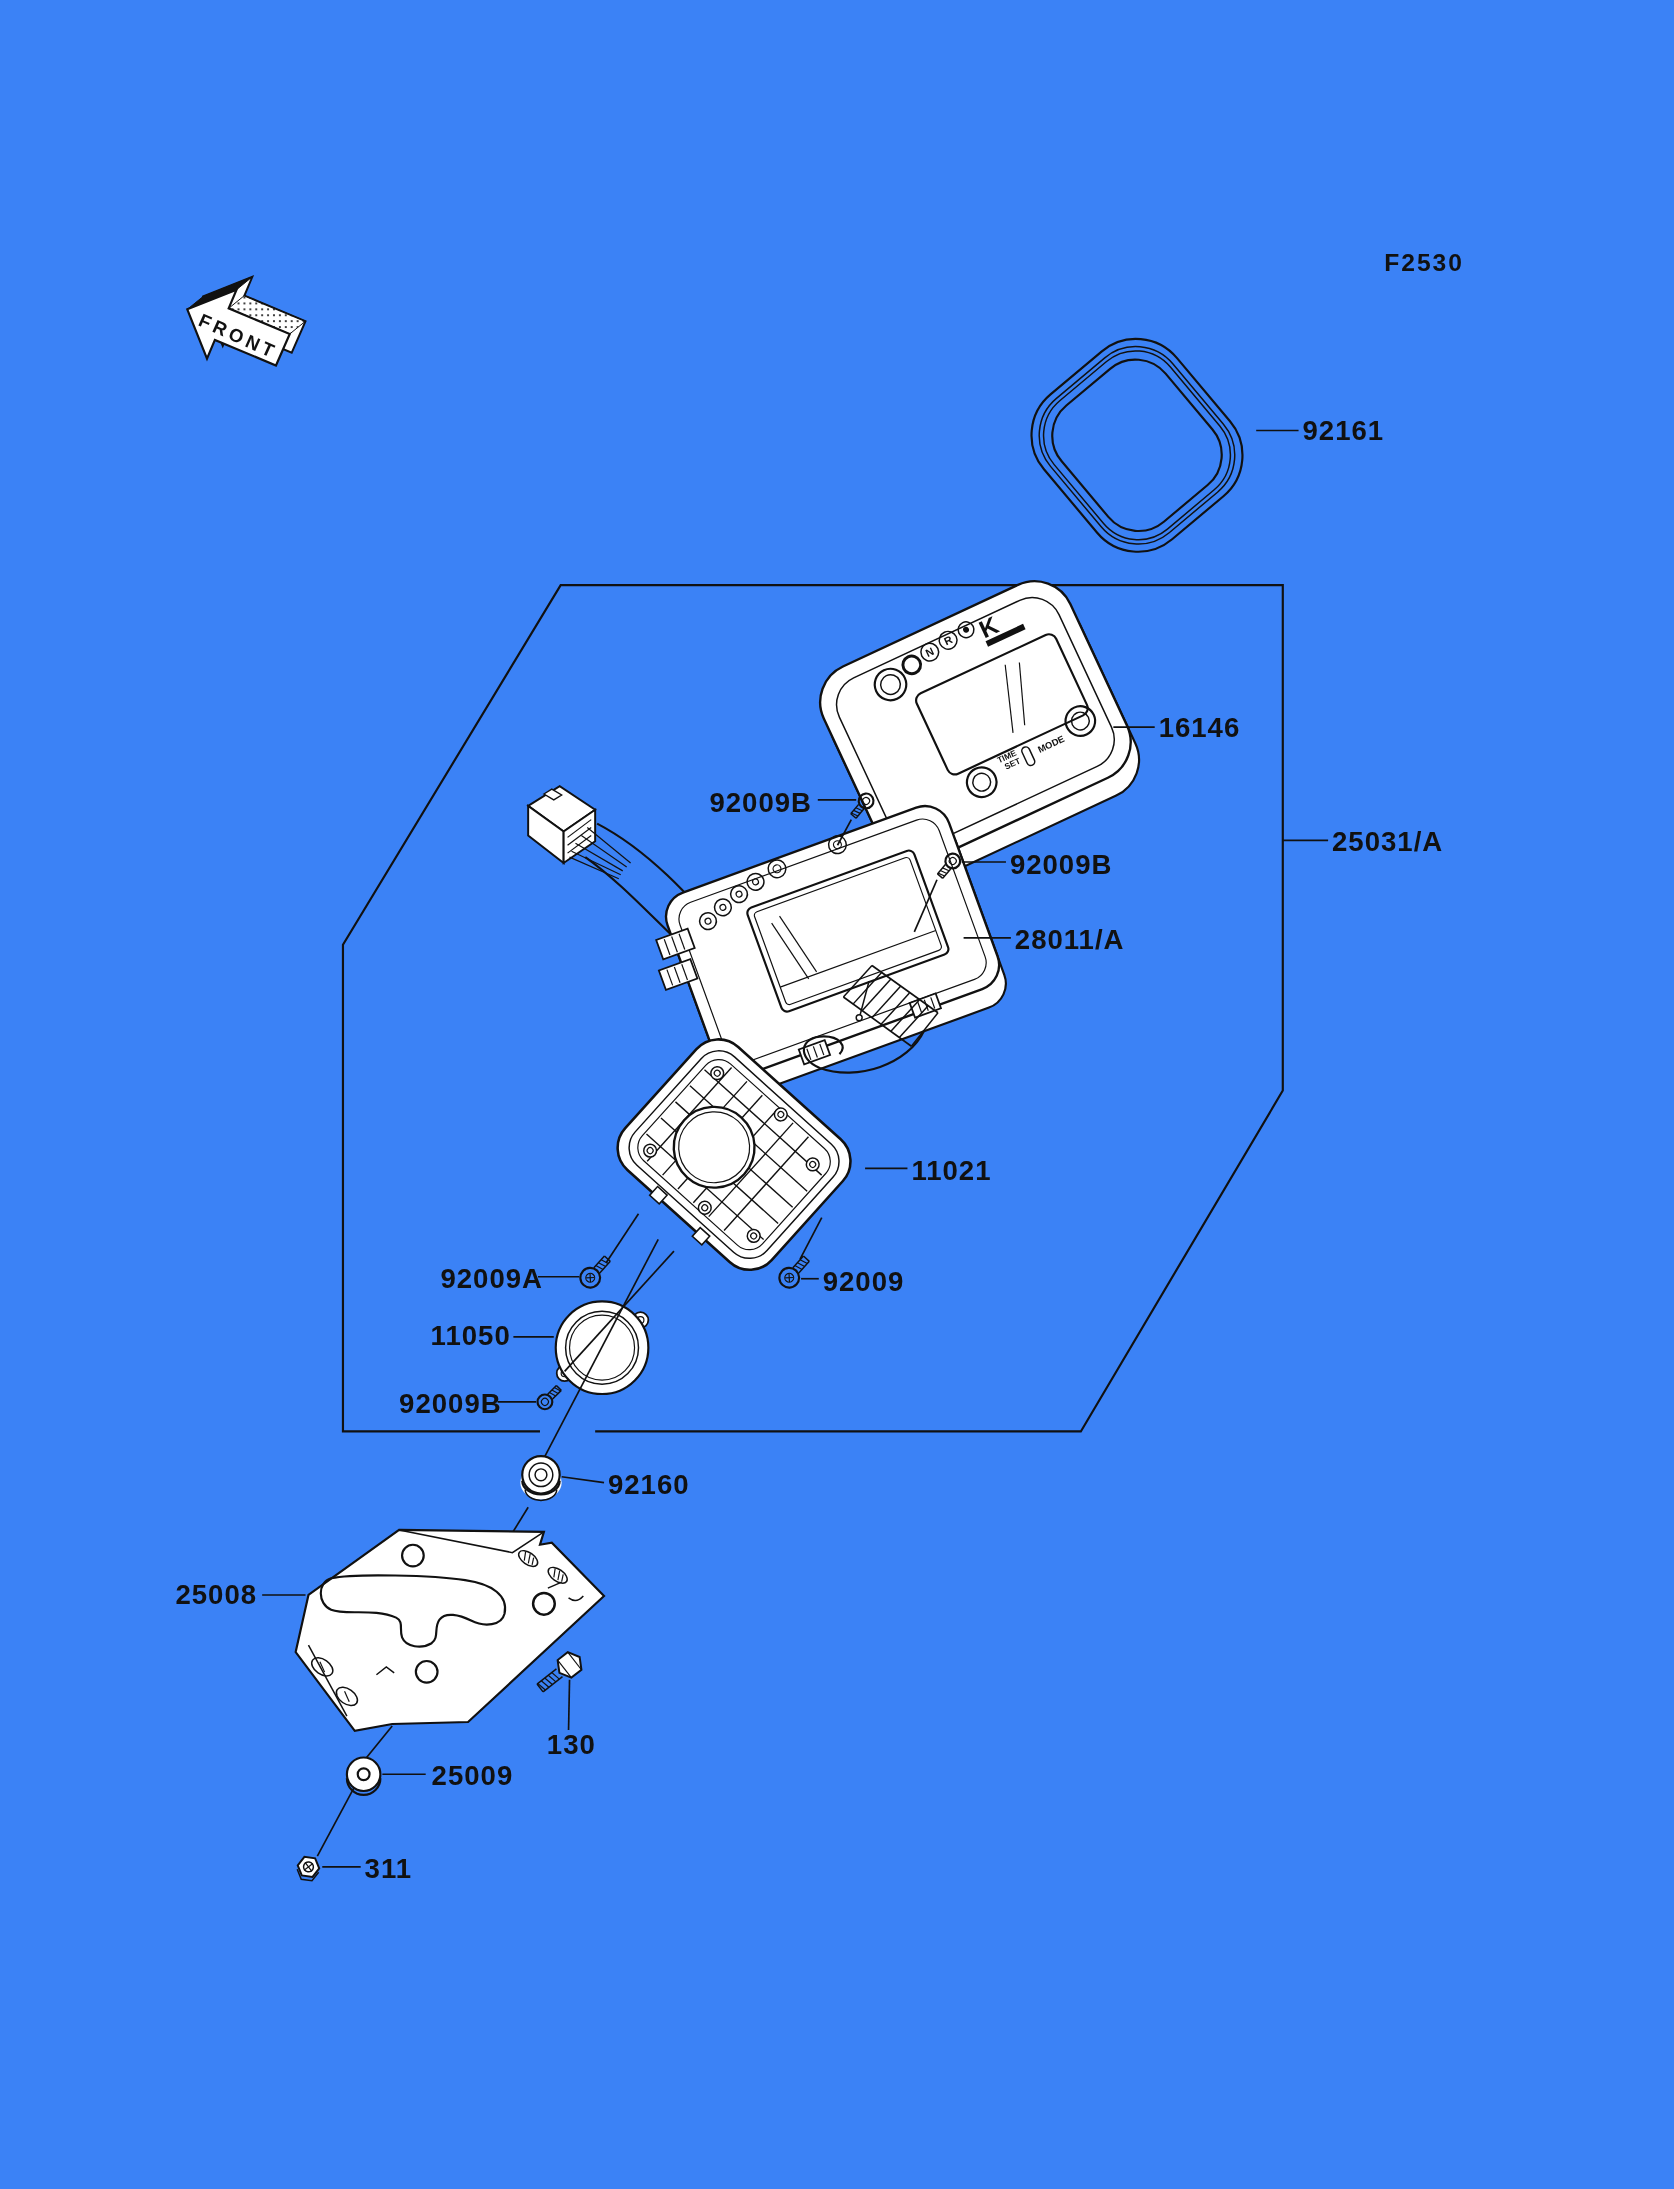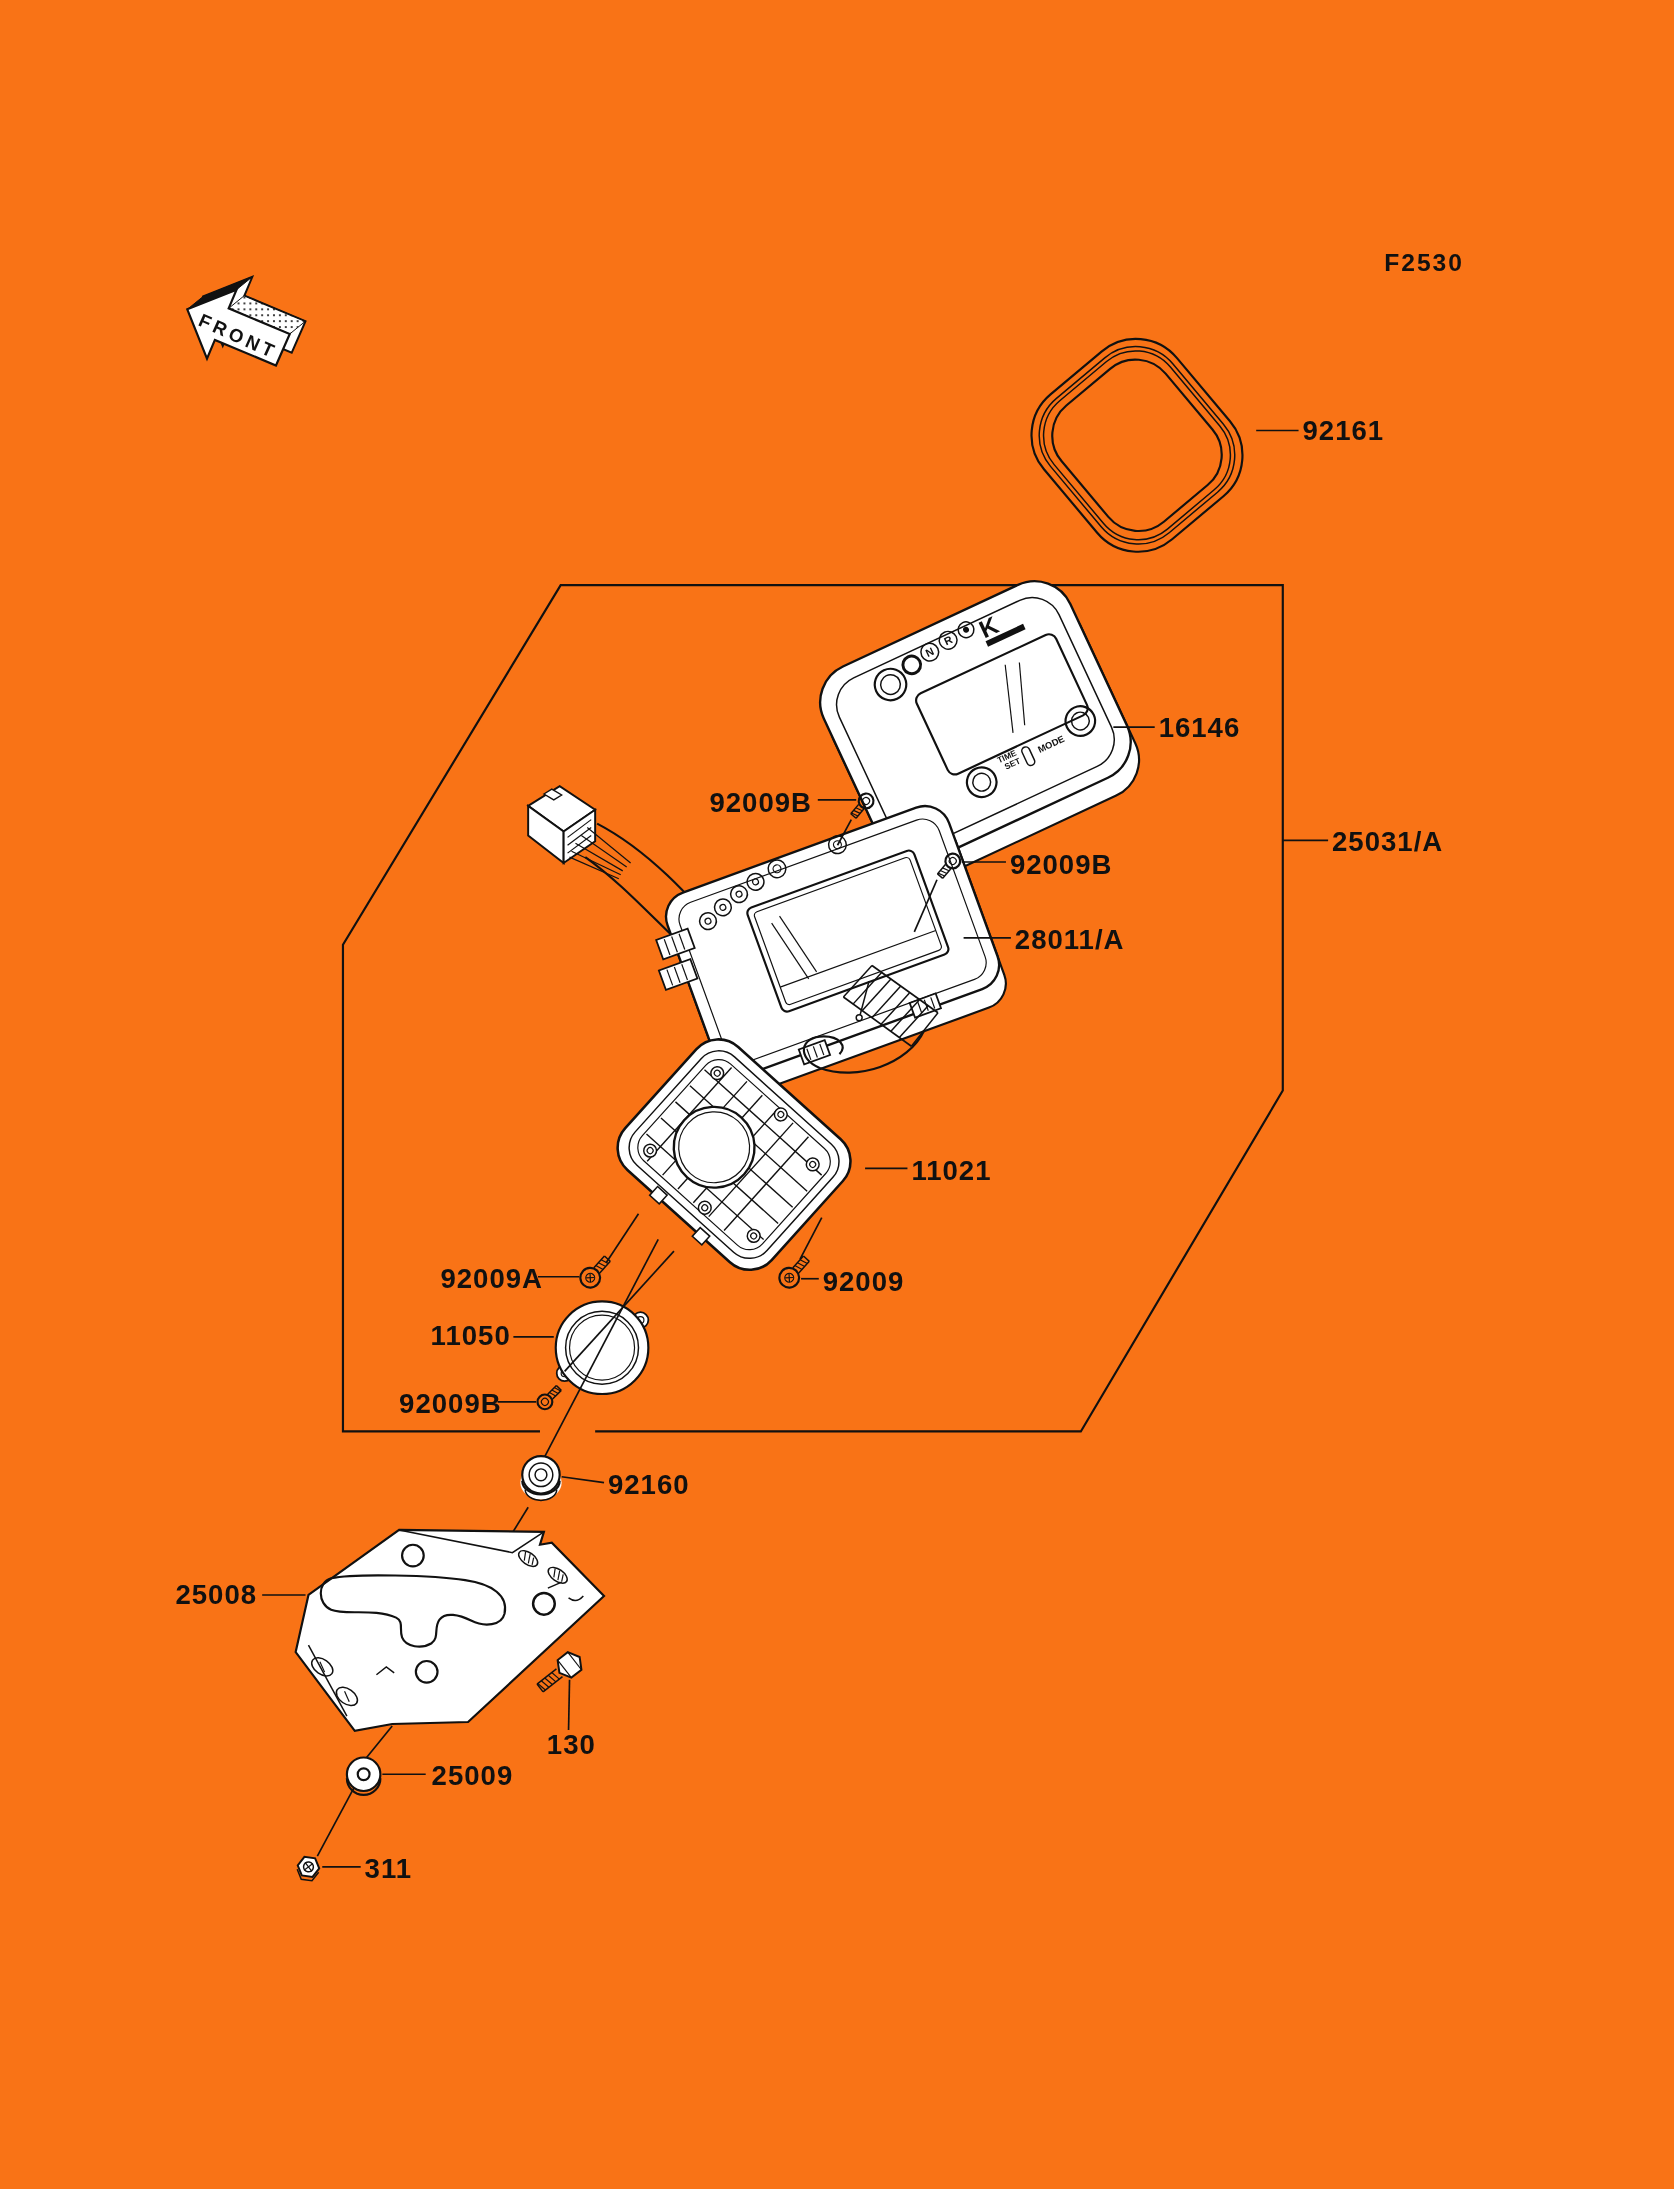--- a/index.html
+++ b/index.html
@@ -1,16 +1,16 @@
 <!DOCTYPE html>
 <html><head>
 <meta charset="utf-8">
 <style>
   html,body{margin:0;padding:0;background:#f8f8f6;}
-  .page{width:1675px;height:2190px;background:#f97316;position:relative;font-family:"Liberation Sans",sans-serif;text-align:center;}
+  .page{width:1675px;height:2190px;background:#3b82f6;position:relative;font-family:"Liberation Sans",sans-serif;text-align:center;}
   svg{display:block;}
   text{fill:#111;}
   .lbl{font-size:28px;font-weight:bold;letter-spacing:1px;}
   .code{font-size:25px;font-weight:bold;letter-spacing:2px;}
   .ln{stroke:#111;stroke-width:1.7;fill:none;}
   .o2{stroke:#111;stroke-width:2.2;fill:none;}
   .o25{stroke:#111;stroke-width:2.5;fill:none;}
   .o15{stroke:#111;stroke-width:1.5;fill:none;}
   .o12{stroke:#111;stroke-width:1.2;fill:none;}
   .wf{fill:#fff;stroke:#111;}

